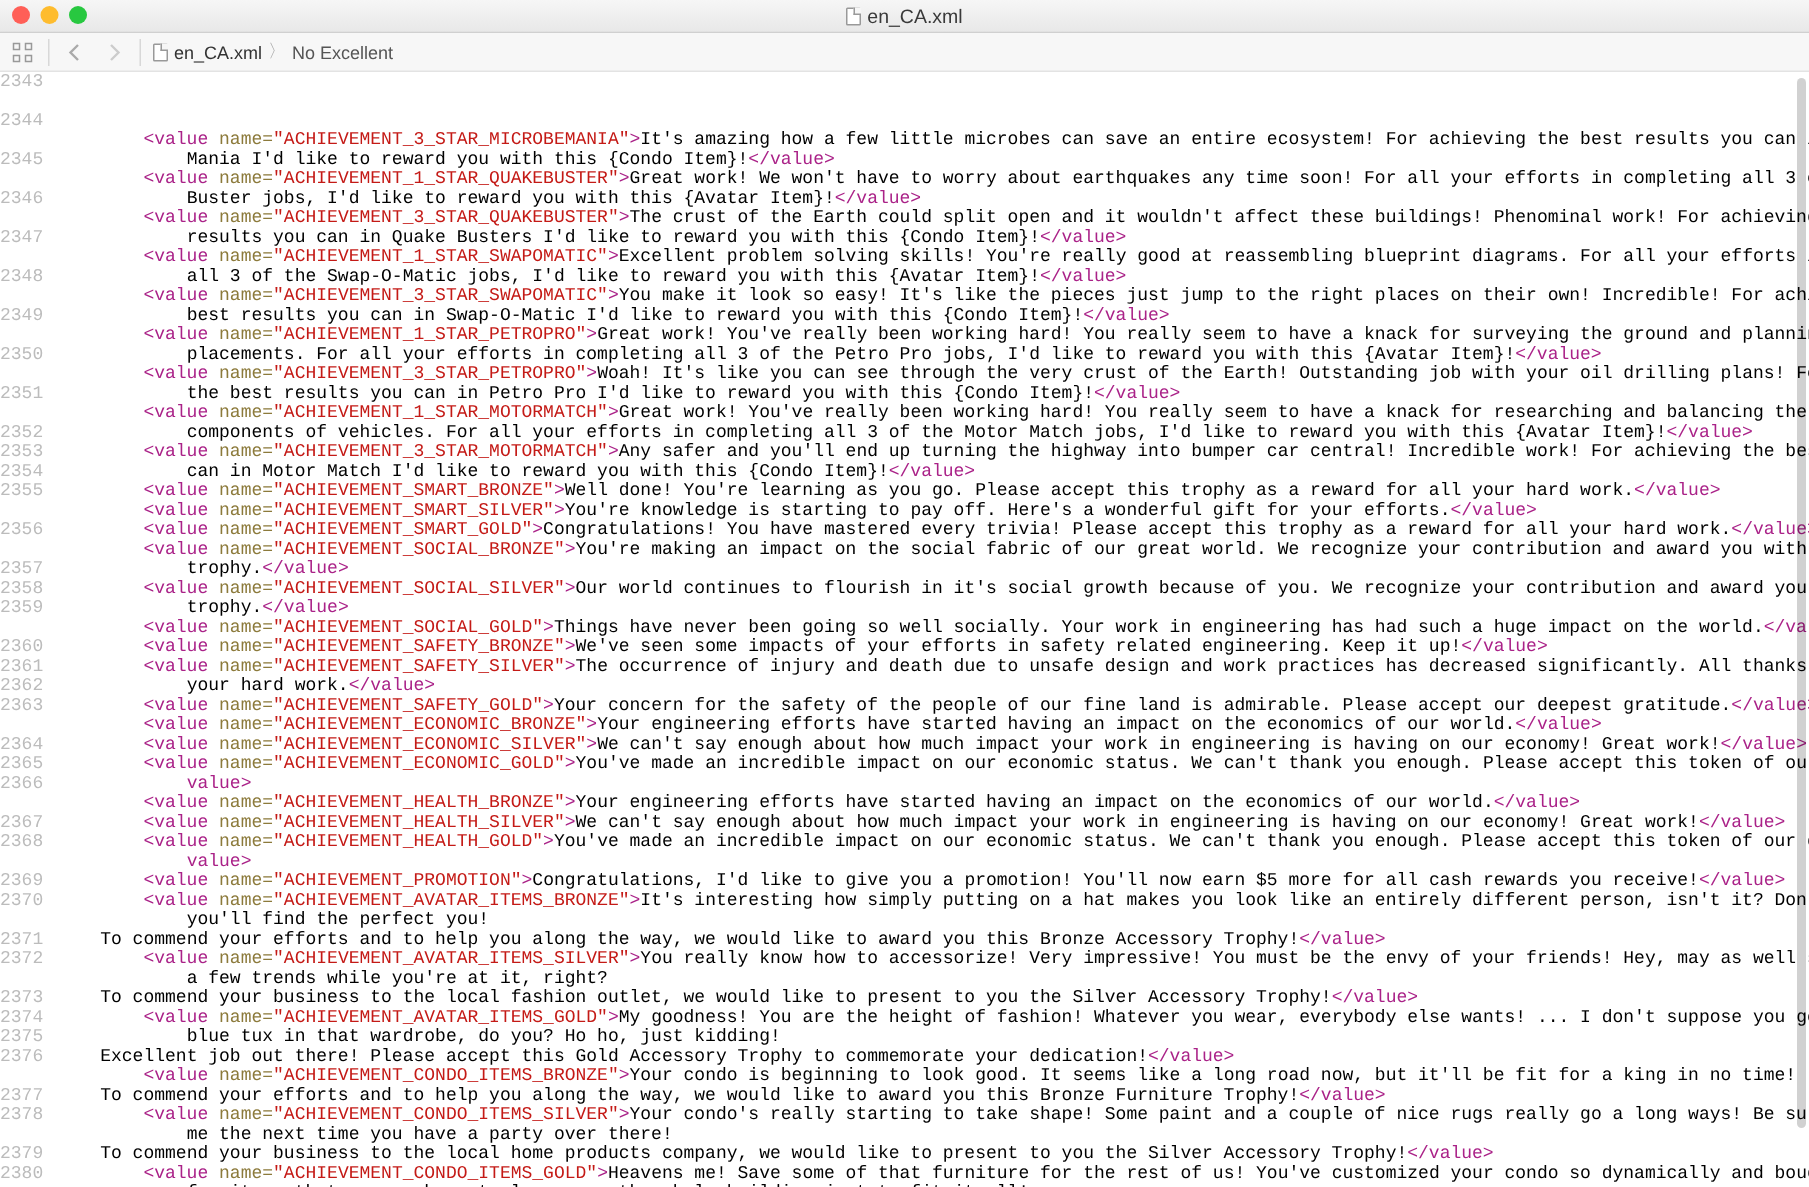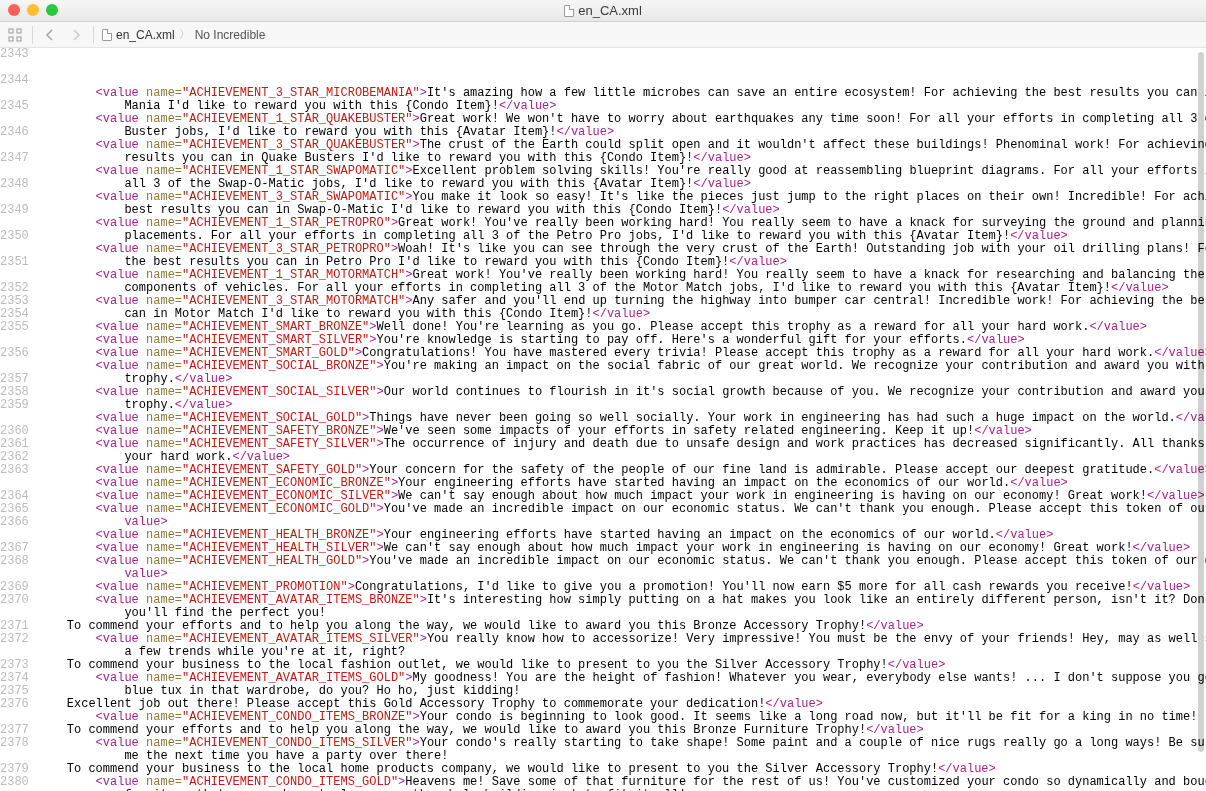--- a/index.html
+++ b/index.html
@@ -60,21 +60,21 @@
   <div class="tb-btn">
     <svg width="10" height="12" viewBox="0 0 10 12">
         <path d="M3 1l5 5-5 5" fill="none" stroke="#ccc" stroke-width="1.6"></path>
       </svg>
   </div>
   <div class="sep"></div>
   <div class="crumb">
     <span class="doc-icon"></span>
     <span class="file">en_CA.xml</span>
     <span style="color:#aaa;">〉</span>
-    <span>No Incredible</span>
+    <span>No Excellent</span>
   </div>
 </div>
 
 <div class="editor">
   <div class="gutter" id="gutter"><div class="gline">2343</div><div class="gline"></div><div class="gline">2344</div><div class="gline"></div><div class="gline">2345</div><div class="gline"></div><div class="gline">2346</div><div class="gline"></div><div class="gline">2347</div><div class="gline"></div><div class="gline">2348</div><div class="gline"></div><div class="gline">2349</div><div class="gline"></div><div class="gline">2350</div><div class="gline"></div><div class="gline">2351</div><div class="gline"></div><div class="gline">2352</div><div class="gline">2353</div><div class="gline">2354</div><div class="gline">2355</div><div class="gline"></div><div class="gline">2356</div><div class="gline"></div><div class="gline">2357</div><div class="gline">2358</div><div class="gline">2359</div><div class="gline"></div><div class="gline">2360</div><div class="gline">2361</div><div class="gline">2362</div><div class="gline">2363</div><div class="gline"></div><div class="gline">2364</div><div class="gline">2365</div><div class="gline">2366</div><div class="gline"></div><div class="gline">2367</div><div class="gline">2368</div><div class="gline"></div><div class="gline">2369</div><div class="gline">2370</div><div class="gline"></div><div class="gline">2371</div><div class="gline">2372</div><div class="gline"></div><div class="gline">2373</div><div class="gline">2374</div><div class="gline">2375</div><div class="gline">2376</div><div class="gline"></div><div class="gline">2377</div><div class="gline">2378</div><div class="gline"></div><div class="gline">2379</div><div class="gline">2380</div></div>
   <div class="code" id="code"><div class="cline">        <span class="tag">&lt;value</span> <span class="attr">name=</span><span class="str">"ACHIEVEMENT_3_STAR_MICROBEMANIA"</span><span class="tag">&gt;</span><span class="txt">It's amazing how a few little microbes can save an entire ecosystem! For achieving the best results you can in Microbe</span></div><div class="cline">            <span class="txt">Mania I'd like to reward you with this {Condo Item}!</span><span class="tag">&lt;/value&gt;</span></div><div class="cline">        <span class="tag">&lt;value</span> <span class="attr">name=</span><span class="str">"ACHIEVEMENT_1_STAR_QUAKEBUSTER"</span><span class="tag">&gt;</span><span class="txt">Great work! We won't have to worry about earthquakes any time soon! For all your efforts in completing all 3 of the Quake</span></div><div class="cline">            <span class="txt">Buster jobs, I'd like to reward you with this {Avatar Item}!</span><span class="tag">&lt;/value&gt;</span></div><div class="cline">        <span class="tag">&lt;value</span> <span class="attr">name=</span><span class="str">"ACHIEVEMENT_3_STAR_QUAKEBUSTER"</span><span class="tag">&gt;</span><span class="txt">The crust of the Earth could split open and it wouldn't affect these buildings! Phenominal work! For achieving the best</span></div><div class="cline">            <span class="txt">results you can in Quake Busters I'd like to reward you with this {Condo Item}!</span><span class="tag">&lt;/value&gt;</span></div><div class="cline">        <span class="tag">&lt;value</span> <span class="attr">name=</span><span class="str">"ACHIEVEMENT_1_STAR_SWAPOMATIC"</span><span class="tag">&gt;</span><span class="txt">Excellent problem solving skills! You're really good at reassembling blueprint diagrams. For all your efforts in completing</span></div><div class="cline">            <span class="txt">all 3 of the Swap-O-Matic jobs, I'd like to reward you with this {Avatar Item}!</span><span class="tag">&lt;/value&gt;</span></div><div class="cline">        <span class="tag">&lt;value</span> <span class="attr">name=</span><span class="str">"ACHIEVEMENT_3_STAR_SWAPOMATIC"</span><span class="tag">&gt;</span><span class="txt">You make it look so easy! It's like the pieces just jump to the right places on their own! Incredible! For achieving the</span></div><div class="cline">            <span class="txt">best results you can in Swap-O-Matic I'd like to reward you with this {Condo Item}!</span><span class="tag">&lt;/value&gt;</span></div><div class="cline">        <span class="tag">&lt;value</span> <span class="attr">name=</span><span class="str">"ACHIEVEMENT_1_STAR_PETROPRO"</span><span class="tag">&gt;</span><span class="txt">Great work! You've really been working hard! You really seem to have a knack for surveying the ground and planning derrick</span></div><div class="cline">            <span class="txt">placements. For all your efforts in completing all 3 of the Petro Pro jobs, I'd like to reward you with this {Avatar Item}!</span><span class="tag">&lt;/value&gt;</span></div><div class="cline">        <span class="tag">&lt;value</span> <span class="attr">name=</span><span class="str">"ACHIEVEMENT_3_STAR_PETROPRO"</span><span class="tag">&gt;</span><span class="txt">Woah! It's like you can see through the very crust of the Earth! Outstanding job with your oil drilling plans! For achieving</span></div><div class="cline">            <span class="txt">the best results you can in Petro Pro I'd like to reward you with this {Condo Item}!</span><span class="tag">&lt;/value&gt;</span></div><div class="cline">        <span class="tag">&lt;value</span> <span class="attr">name=</span><span class="str">"ACHIEVEMENT_1_STAR_MOTORMATCH"</span><span class="tag">&gt;</span><span class="txt">Great work! You've really been working hard! You really seem to have a knack for researching and balancing the safety</span></div><div class="cline">            <span class="txt">components of vehicles. For all your efforts in completing all 3 of the Motor Match jobs, I'd like to reward you with this {Avatar Item}!</span><span class="tag">&lt;/value&gt;</span></div><div class="cline">        <span class="tag">&lt;value</span> <span class="attr">name=</span><span class="str">"ACHIEVEMENT_3_STAR_MOTORMATCH"</span><span class="tag">&gt;</span><span class="txt">Any safer and you'll end up turning the highway into bumper car central! Incredible work! For achieving the best results you</span></div><div class="cline">            <span class="txt">can in Motor Match I'd like to reward you with this {Condo Item}!</span><span class="tag">&lt;/value&gt;</span></div><div class="cline">        <span class="tag">&lt;value</span> <span class="attr">name=</span><span class="str">"ACHIEVEMENT_SMART_BRONZE"</span><span class="tag">&gt;</span><span class="txt">Well done! You're learning as you go. Please accept this trophy as a reward for all your hard work.</span><span class="tag">&lt;/value&gt;</span></div><div class="cline">        <span class="tag">&lt;value</span> <span class="attr">name=</span><span class="str">"ACHIEVEMENT_SMART_SILVER"</span><span class="tag">&gt;</span><span class="txt">You're knowledge is starting to pay off. Here's a wonderful gift for your efforts.</span><span class="tag">&lt;/value&gt;</span></div><div class="cline">        <span class="tag">&lt;value</span> <span class="attr">name=</span><span class="str">"ACHIEVEMENT_SMART_GOLD"</span><span class="tag">&gt;</span><span class="txt">Congratulations! You have mastered every trivia! Please accept this trophy as a reward for all your hard work.</span><span class="tag">&lt;/value&gt;</span></div><div class="cline">        <span class="tag">&lt;value</span> <span class="attr">name=</span><span class="str">"ACHIEVEMENT_SOCIAL_BRONZE"</span><span class="tag">&gt;</span><span class="txt">You're making an impact on the social fabric of our great world. We recognize your contribution and award you with this</span></div><div class="cline">            <span class="txt">trophy.</span><span class="tag">&lt;/value&gt;</span></div><div class="cline">        <span class="tag">&lt;value</span> <span class="attr">name=</span><span class="str">"ACHIEVEMENT_SOCIAL_SILVER"</span><span class="tag">&gt;</span><span class="txt">Our world continues to flourish in it's social growth because of you. We recognize your contribution and award you with this</span></div><div class="cline">            <span class="txt">trophy.</span><span class="tag">&lt;/value&gt;</span></div><div class="cline">        <span class="tag">&lt;value</span> <span class="attr">name=</span><span class="str">"ACHIEVEMENT_SOCIAL_GOLD"</span><span class="tag">&gt;</span><span class="txt">Things have never been going so well socially. Your work in engineering has had such a huge impact on the world.</span><span class="tag">&lt;/value&gt;</span></div><div class="cline">        <span class="tag">&lt;value</span> <span class="attr">name=</span><span class="str">"ACHIEVEMENT_SAFETY_BRONZE"</span><span class="tag">&gt;</span><span class="txt">We've seen some impacts of your efforts in safety related engineering. Keep it up!</span><span class="tag">&lt;/value&gt;</span></div><div class="cline">        <span class="tag">&lt;value</span> <span class="attr">name=</span><span class="str">"ACHIEVEMENT_SAFETY_SILVER"</span><span class="tag">&gt;</span><span class="txt">The occurrence of injury and death due to unsafe design and work practices has decreased significantly. All thanks to you and</span></div><div class="cline">            <span class="txt">your hard work.</span><span class="tag">&lt;/value&gt;</span></div><div class="cline">        <span class="tag">&lt;value</span> <span class="attr">name=</span><span class="str">"ACHIEVEMENT_SAFETY_GOLD"</span><span class="tag">&gt;</span><span class="txt">Your concern for the safety of the people of our fine land is admirable. Please accept our deepest gratitude.</span><span class="tag">&lt;/value&gt;</span></div><div class="cline">        <span class="tag">&lt;value</span> <span class="attr">name=</span><span class="str">"ACHIEVEMENT_ECONOMIC_BRONZE"</span><span class="tag">&gt;</span><span class="txt">Your engineering efforts have started having an impact on the economics of our world.</span><span class="tag">&lt;/value&gt;</span></div><div class="cline">        <span class="tag">&lt;value</span> <span class="attr">name=</span><span class="str">"ACHIEVEMENT_ECONOMIC_SILVER"</span><span class="tag">&gt;</span><span class="txt">We can't say enough about how much impact your work in engineering is having on our economy! Great work!</span><span class="tag">&lt;/value&gt;</span></div><div class="cline">        <span class="tag">&lt;value</span> <span class="attr">name=</span><span class="str">"ACHIEVEMENT_ECONOMIC_GOLD"</span><span class="tag">&gt;</span><span class="txt">You've made an incredible impact on our economic status. We can't thank you enough. Please accept this token of our gratitude.</span></div><div class="cline">            <span class="tag">value&gt;</span></div><div class="cline">        <span class="tag">&lt;value</span> <span class="attr">name=</span><span class="str">"ACHIEVEMENT_HEALTH_BRONZE"</span><span class="tag">&gt;</span><span class="txt">Your engineering efforts have started having an impact on the economics of our world.</span><span class="tag">&lt;/value&gt;</span></div><div class="cline">        <span class="tag">&lt;value</span> <span class="attr">name=</span><span class="str">"ACHIEVEMENT_HEALTH_SILVER"</span><span class="tag">&gt;</span><span class="txt">We can't say enough about how much impact your work in engineering is having on our economy! Great work!</span><span class="tag">&lt;/value&gt;</span></div><div class="cline">        <span class="tag">&lt;value</span> <span class="attr">name=</span><span class="str">"ACHIEVEMENT_HEALTH_GOLD"</span><span class="tag">&gt;</span><span class="txt">You've made an incredible impact on our economic status. We can't thank you enough. Please accept this token of our gratitude.</span></div><div class="cline">            <span class="tag">value&gt;</span></div><div class="cline">        <span class="tag">&lt;value</span> <span class="attr">name=</span><span class="str">"ACHIEVEMENT_PROMOTION"</span><span class="tag">&gt;</span><span class="txt">Congratulations, I'd like to give you a promotion! You'll now earn $5 more for all cash rewards you receive!</span><span class="tag">&lt;/value&gt;</span></div><div class="cline">        <span class="tag">&lt;value</span> <span class="attr">name=</span><span class="str">"ACHIEVEMENT_AVATAR_ITEMS_BRONZE"</span><span class="tag">&gt;</span><span class="txt">It's interesting how simply putting on a hat makes you look like an entirely different person, isn't it? Don't worry, soon</span></div><div class="cline">            <span class="txt">you'll find the perfect you!</span></div><div class="cline">    <span class="txt">To commend your efforts and to help you along the way, we would like to award you this Bronze Accessory Trophy!</span><span class="tag">&lt;/value&gt;</span></div><div class="cline">        <span class="tag">&lt;value</span> <span class="attr">name=</span><span class="str">"ACHIEVEMENT_AVATAR_ITEMS_SILVER"</span><span class="tag">&gt;</span><span class="txt">You really know how to accessorize! Very impressive! You must be the envy of your friends! Hey, may as well start setting</span></div><div class="cline">            <span class="txt">a few trends while you're at it, right?</span></div><div class="cline">    <span class="txt">To commend your business to the local fashion outlet, we would like to present to you the Silver Accessory Trophy!</span><span class="tag">&lt;/value&gt;</span></div><div class="cline">        <span class="tag">&lt;value</span> <span class="attr">name=</span><span class="str">"ACHIEVEMENT_AVATAR_ITEMS_GOLD"</span><span class="tag">&gt;</span><span class="txt">My goodness! You are the height of fashion! Whatever you wear, everybody else wants! ... I don't suppose you got a fancy</span></div><div class="cline">            <span class="txt">blue tux in that wardrobe, do you? Ho ho, just kidding!</span></div><div class="cline">    <span class="txt">Excellent job out there! Please accept this Gold Accessory Trophy to commemorate your dedication!</span><span class="tag">&lt;/value&gt;</span></div><div class="cline">        <span class="tag">&lt;value</span> <span class="attr">name=</span><span class="str">"ACHIEVEMENT_CONDO_ITEMS_BRONZE"</span><span class="tag">&gt;</span><span class="txt">Your condo is beginning to look good. It seems like a long road now, but it'll be fit for a king in no time!</span></div><div class="cline">    <span class="txt">To commend your efforts and to help you along the way, we would like to award you this Bronze Furniture Trophy!</span><span class="tag">&lt;/value&gt;</span></div><div class="cline">        <span class="tag">&lt;value</span> <span class="attr">name=</span><span class="str">"ACHIEVEMENT_CONDO_ITEMS_SILVER"</span><span class="tag">&gt;</span><span class="txt">Your condo's really starting to take shape! Some paint and a couple of nice rugs really go a long ways! Be sure to invite</span></div><div class="cline">            <span class="txt">me the next time you have a party over there!</span></div><div class="cline">    <span class="txt">To commend your business to the local home products company, we would like to present to you the Silver Accessory Trophy!</span><span class="tag">&lt;/value&gt;</span></div><div class="cline">        <span class="tag">&lt;value</span> <span class="attr">name=</span><span class="str">"ACHIEVEMENT_CONDO_ITEMS_GOLD"</span><span class="tag">&gt;</span><span class="txt">Heavens me! Save some of that furniture for the rest of us! You've customized your condo so dynamically and bought so much</span></div><div class="cline">            <span class="txt">furniture that we may have to lease you the whole building just to fit it all!</span></div></div>
 </div>
 <div class="scroll-thumb"></div>
 
 </body></html>

